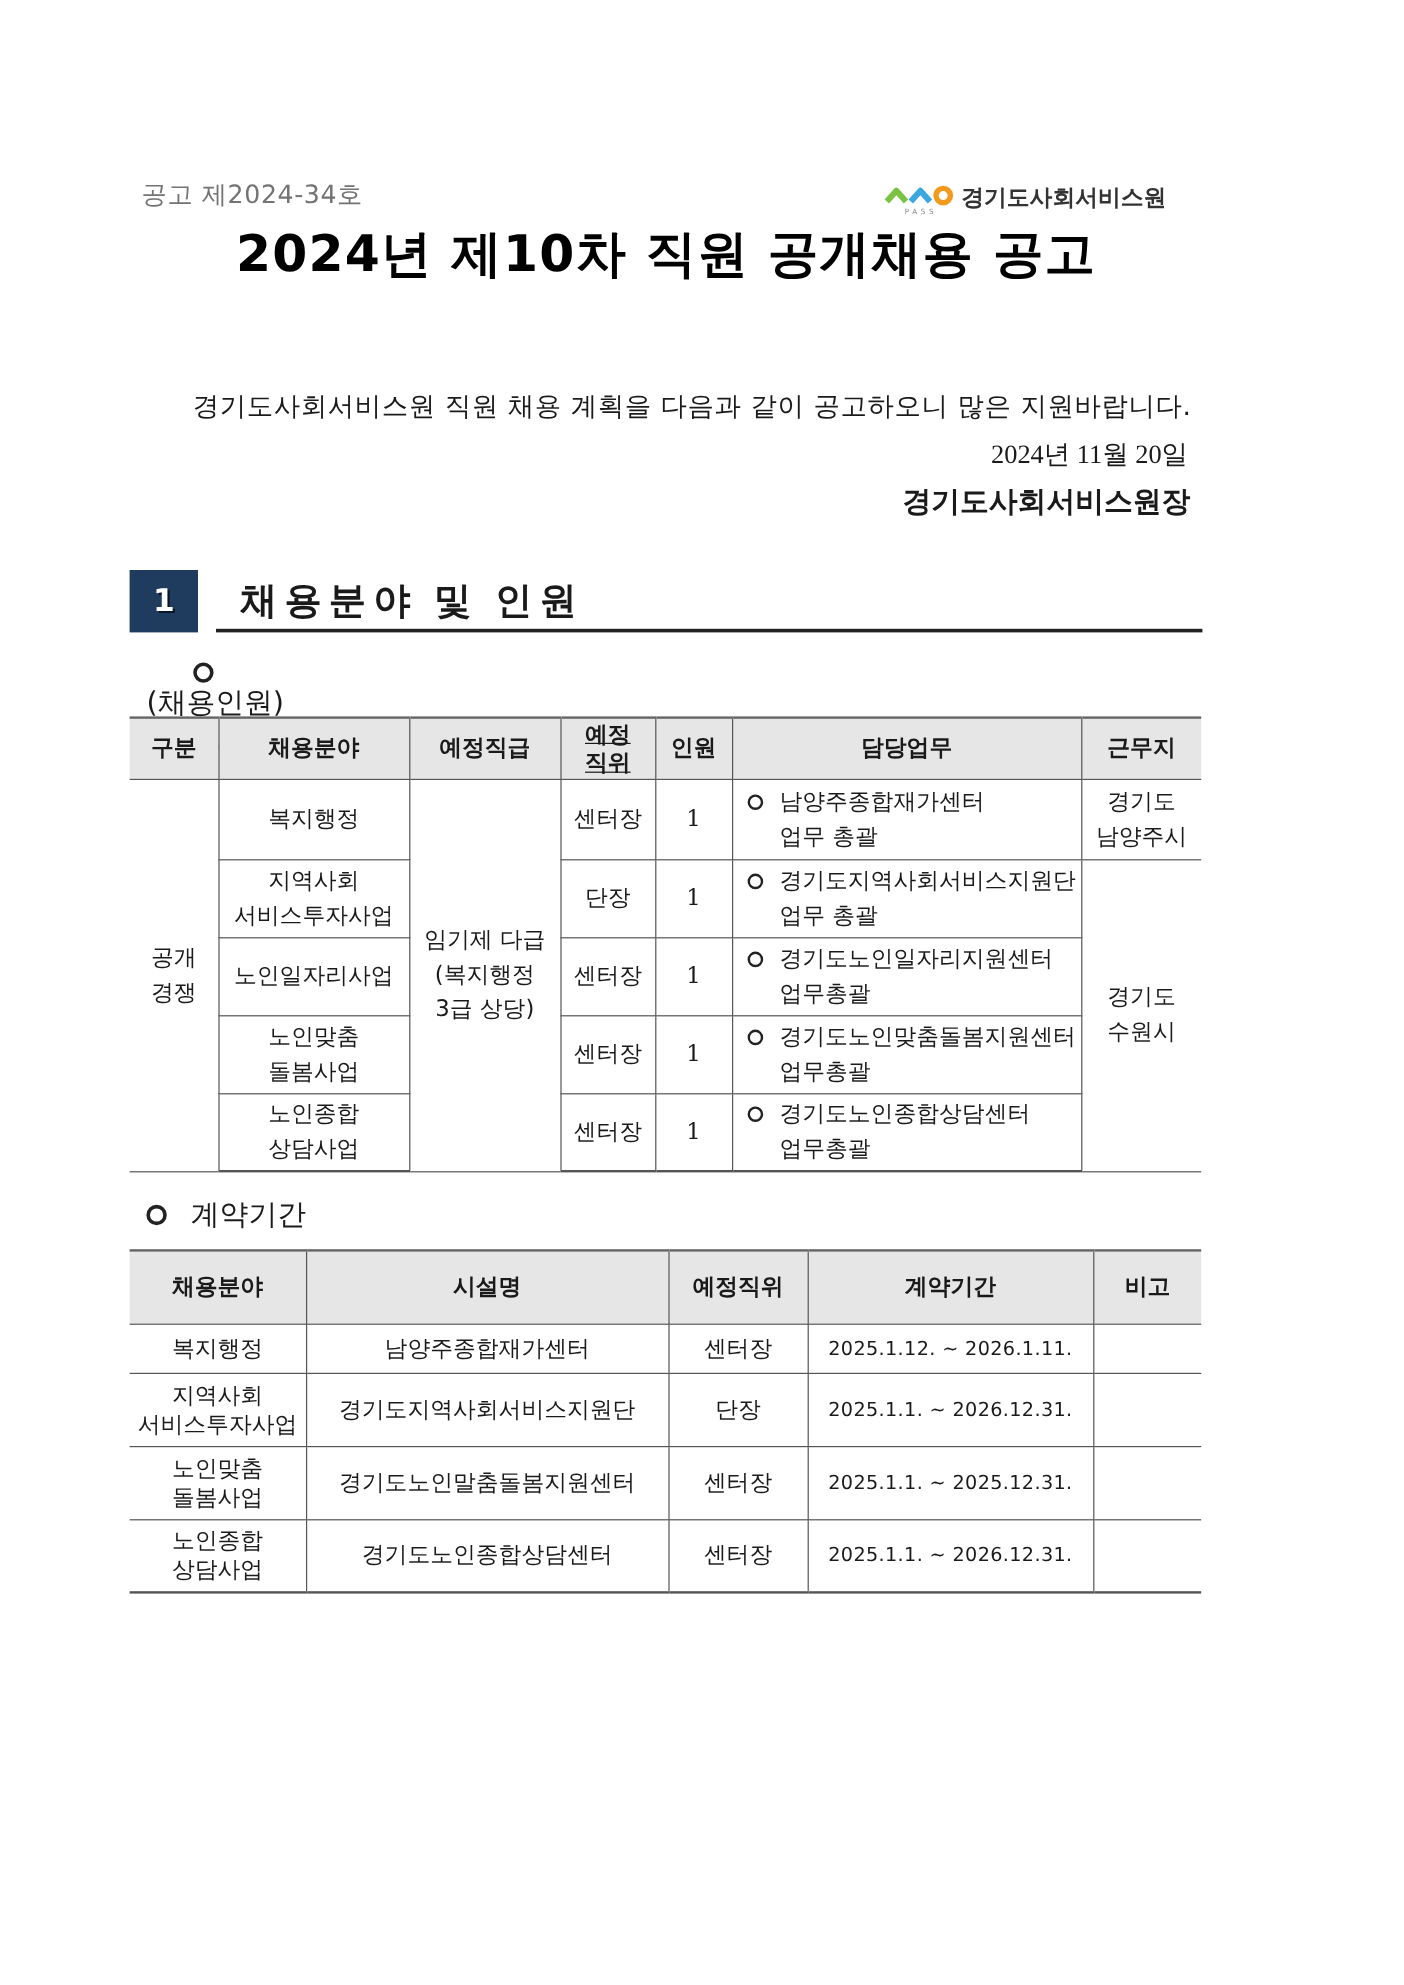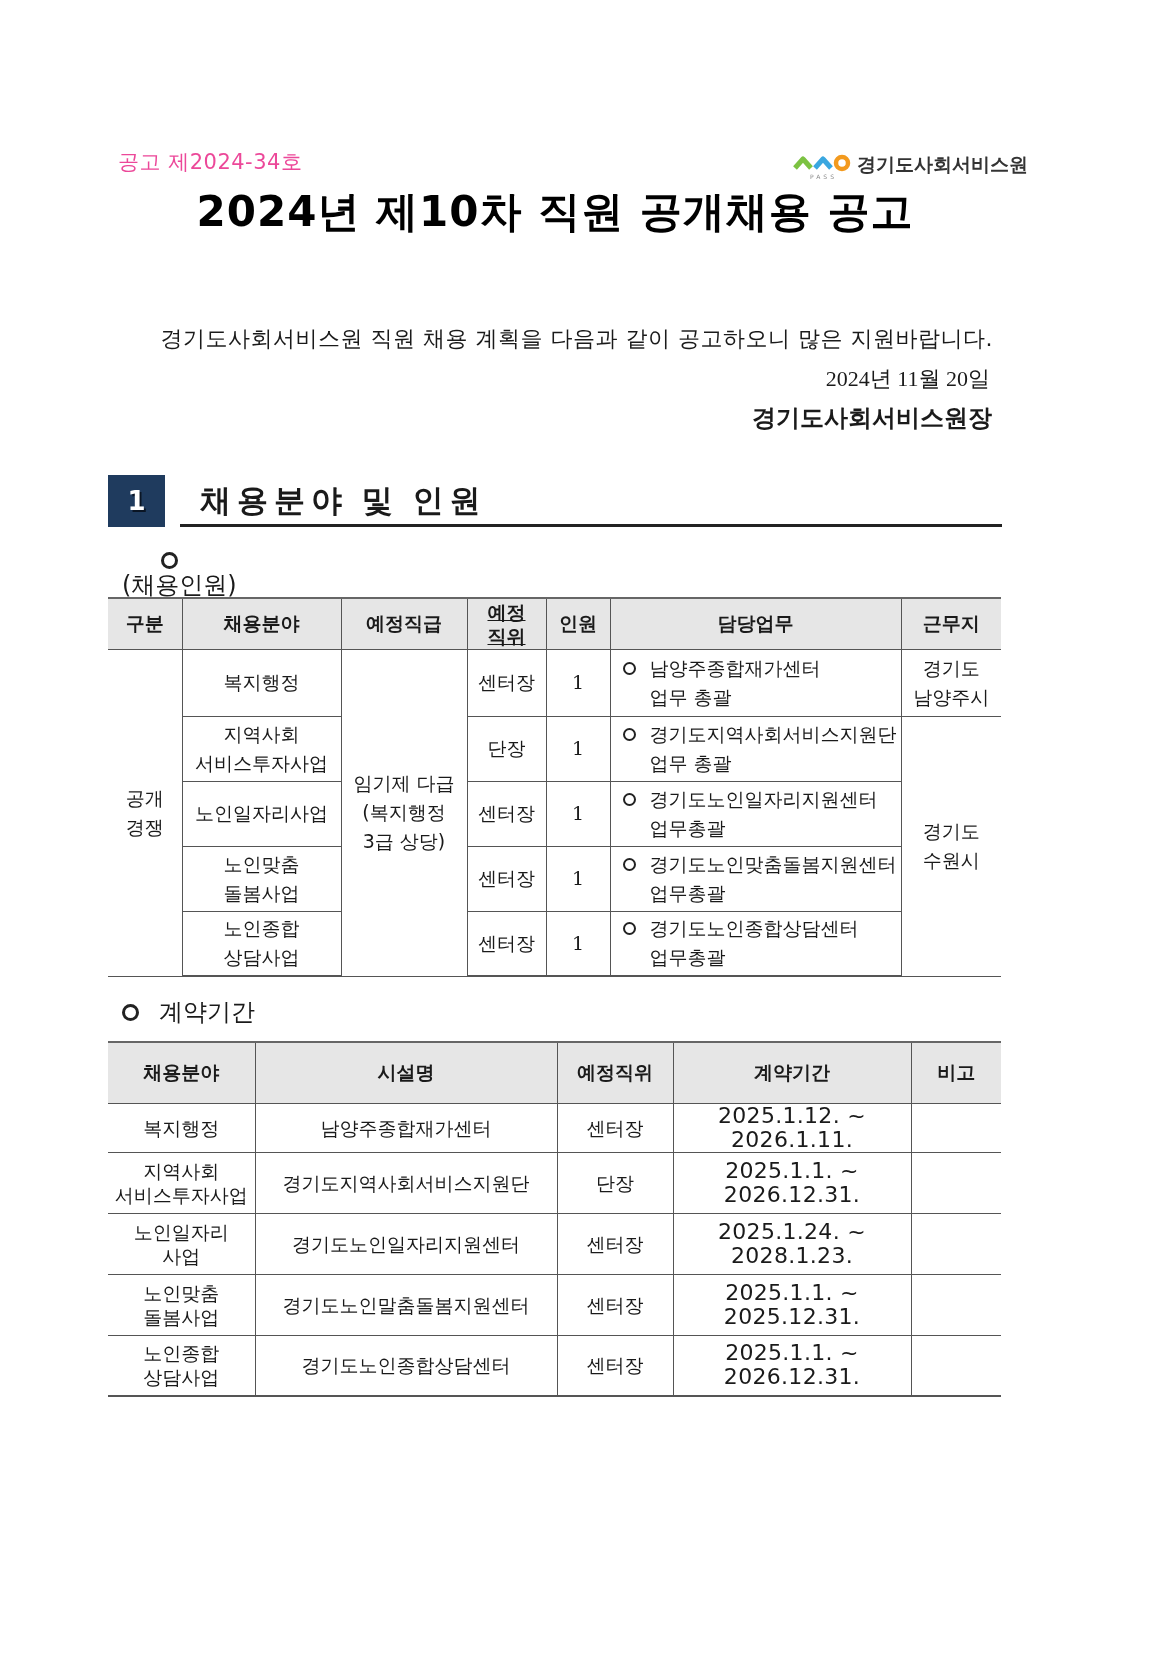--- a/index.html
+++ b/index.html
@@ -1,20 +1,20 @@
 <!DOCTYPE html>
 <html><head>
 <meta charset="utf-8">
 <style>
   html, body { margin:0; padding:0; background:#ffffff; }
   body { width:1170px; height:1654px; position:relative; overflow:hidden;
          font-family:"DejaVu Sans", "Liberation Sans", sans-serif; color:#1a1a1a; }
   .abs { position:absolute; }
-  .notice-no { left:118px; top:148px; font-size:21px; color:#ec4899; letter-spacing:0.5px; }
-  .logo { left:793px; top:150px; height:40px; display:flex; align-items:flex-start; }
+  .notice-no { left:118px; top:148px; font-size:21px; color:#737373; letter-spacing:0.5px; }
+  .logo { left:737px; top:150px; height:40px; display:flex; align-items:flex-start; }
   .logo-mark { position:relative; width:60px; height:32px; }
   .logo-mark svg { display:block; }
   .logo-pass { position:absolute; left:17px; top:23px; font-size:6px; letter-spacing:3px; color:#888; }
   .logo-text { font-size:19px; font-weight:bold; color:#333; margin-left:4px; margin-top:2px; }
   .title { left:0; width:1110px; top:184px; text-align:center; font-size:42px; font-weight:900; letter-spacing:1px; color:#000; }
   .intro { right:177px; top:324px; font-size:22px; letter-spacing:0.5px; }
   .date { right:180px; top:364px; font-size:22px;font-family:Liberation Serif, serif; }
   .signer { right:178px; top:402px; font-size:24px; font-weight:bold; }
   .sec-num { left:108px; top:475px; width:57px; height:52px; background:#1f3b5e; color:#fff; font-size:26px; font-weight:bold;
              display:flex; align-items:center; justify-content:center; text-shadow:2px 2px 0 #0a1524; }
@@ -33,21 +33,21 @@
   .t1 tr:last-child td { border-bottom:2px solid #555; }
   .duty { text-align:left; padding-left:12px; }
   .duty .row1 { display:flex; align-items:center; }
   .duty .dot { width:13px; height:13px; border:2px solid #222; border-radius:50%; margin-right:14px; box-sizing:border-box; flex:none; }
   .duty .row2 { padding-left:27px; }
   .t2 { left:108px; top:1041px; width:893px; }
   .t2 td:first-child, .t2 th:first-child { border-left:none; }
   .t2 td:last-child, .t2 th:last-child { border-right:none; }
   .t2 tr:last-child td { border-bottom:2px solid #555; }
   .t2 td { line-height:24px; }
-  .t2 .dt { font-size:22px; letter-spacing:0.3px;margin-top:44px; }
+  .t2 .dt { font-size:16px; letter-spacing:0.3px;margin-top:44px; }
 </style>
 </head>
 <body>
 
 <div class="abs notice-no">공고 제2024-34호</div>
 
 <div class="abs logo">
   <div class="logo-mark">
     <svg width="60" height="24" viewBox="0 0 60 24">
       <polyline points="2,18 10,9 18,18" fill="none" stroke="#7cc242" stroke-width="5" stroke-linejoin="round"></polyline>
@@ -226,30 +226,20 @@
       <div>지역사회</div>
       <div>서비스투자사업</div>
     </td>
     <td>경기도지역사회서비스지원단</td>
     <td>단장</td>
     <td class="dt">2025.1.1. ~ 2026.12.31.</td>
     <td></td>
   </tr>
   <tr style="height:61px">
     <td>
-      <div>노인일자리</div>
-      <div>사업</div>
-    </td>
-    <td>경기도노인일자리지원센터</td>
-    <td>센터장</td>
-    <td class="dt">2025.1.24. ~ 2028.1.23.</td>
-    <td></td>
-  </tr>
-  <tr style="height:61px">
-    <td>
       <div>노인맞춤</div>
       <div>돌봄사업</div>
     </td>
     <td>경기도노인말춤돌봄지원센터</td>
     <td>센터장</td>
     <td class="dt">2025.1.1. ~ 2025.12.31.</td>
     <td></td>
   </tr>
   <tr style="height:61px">
     <td>

